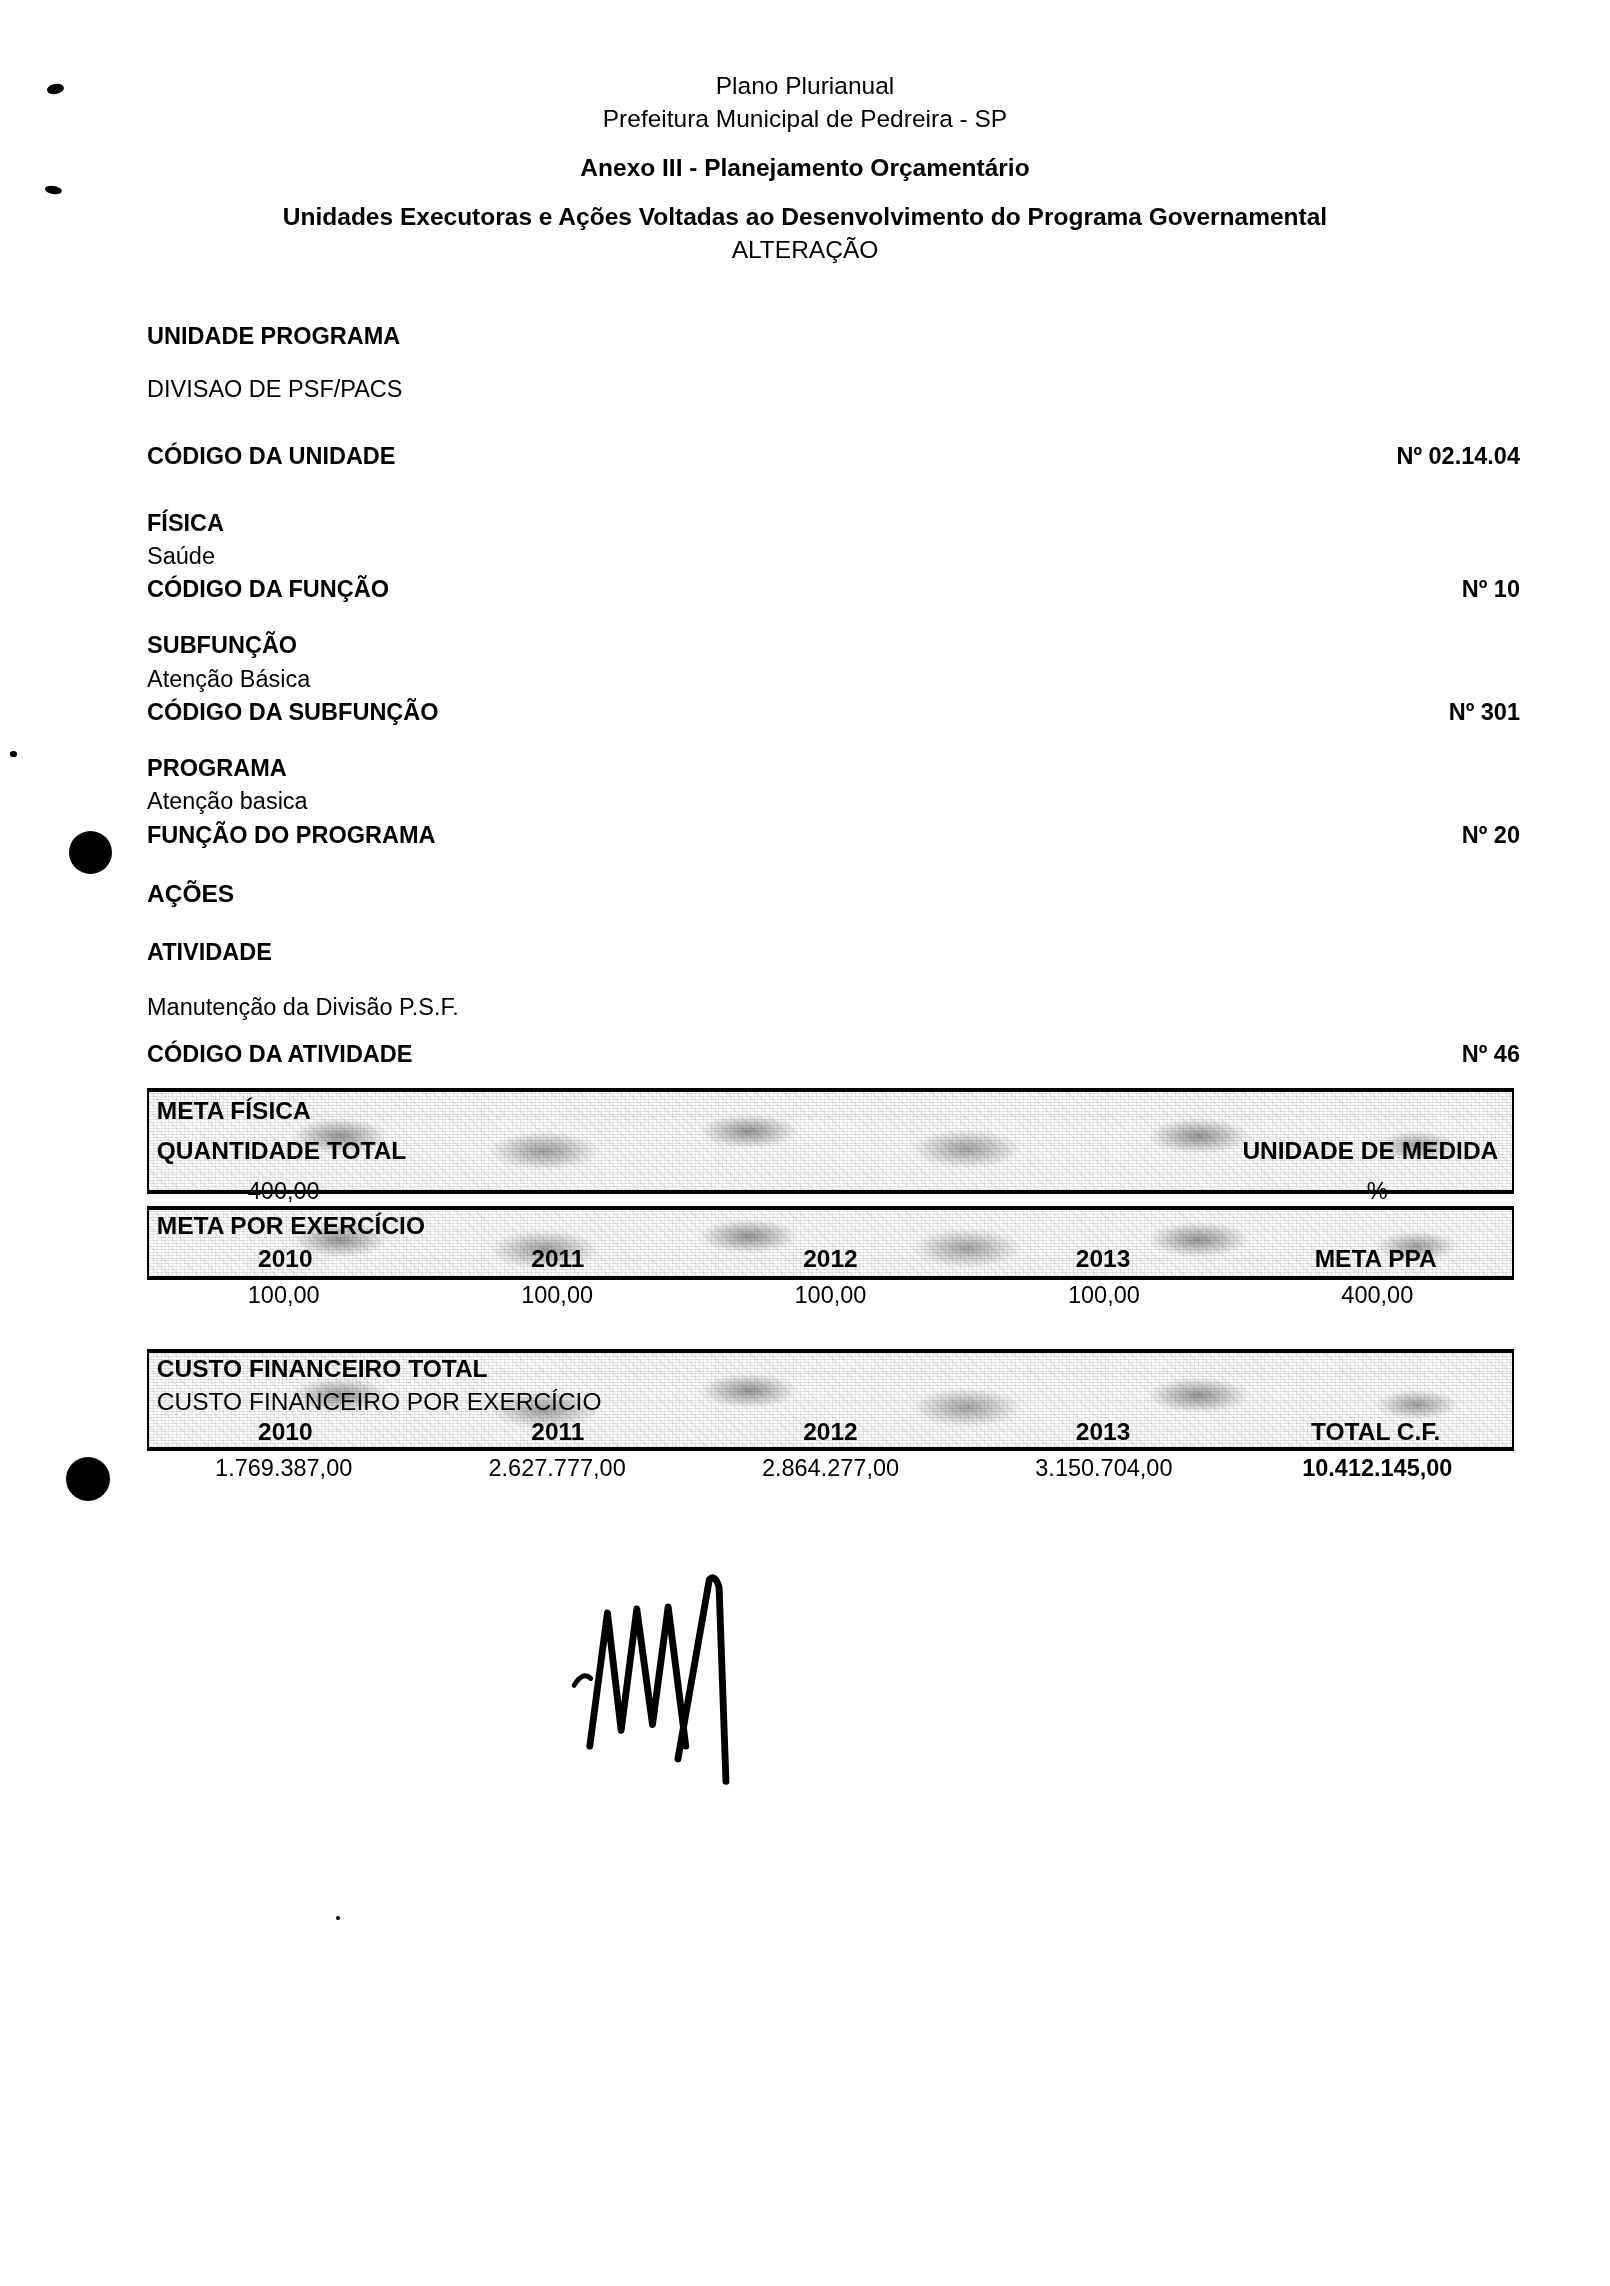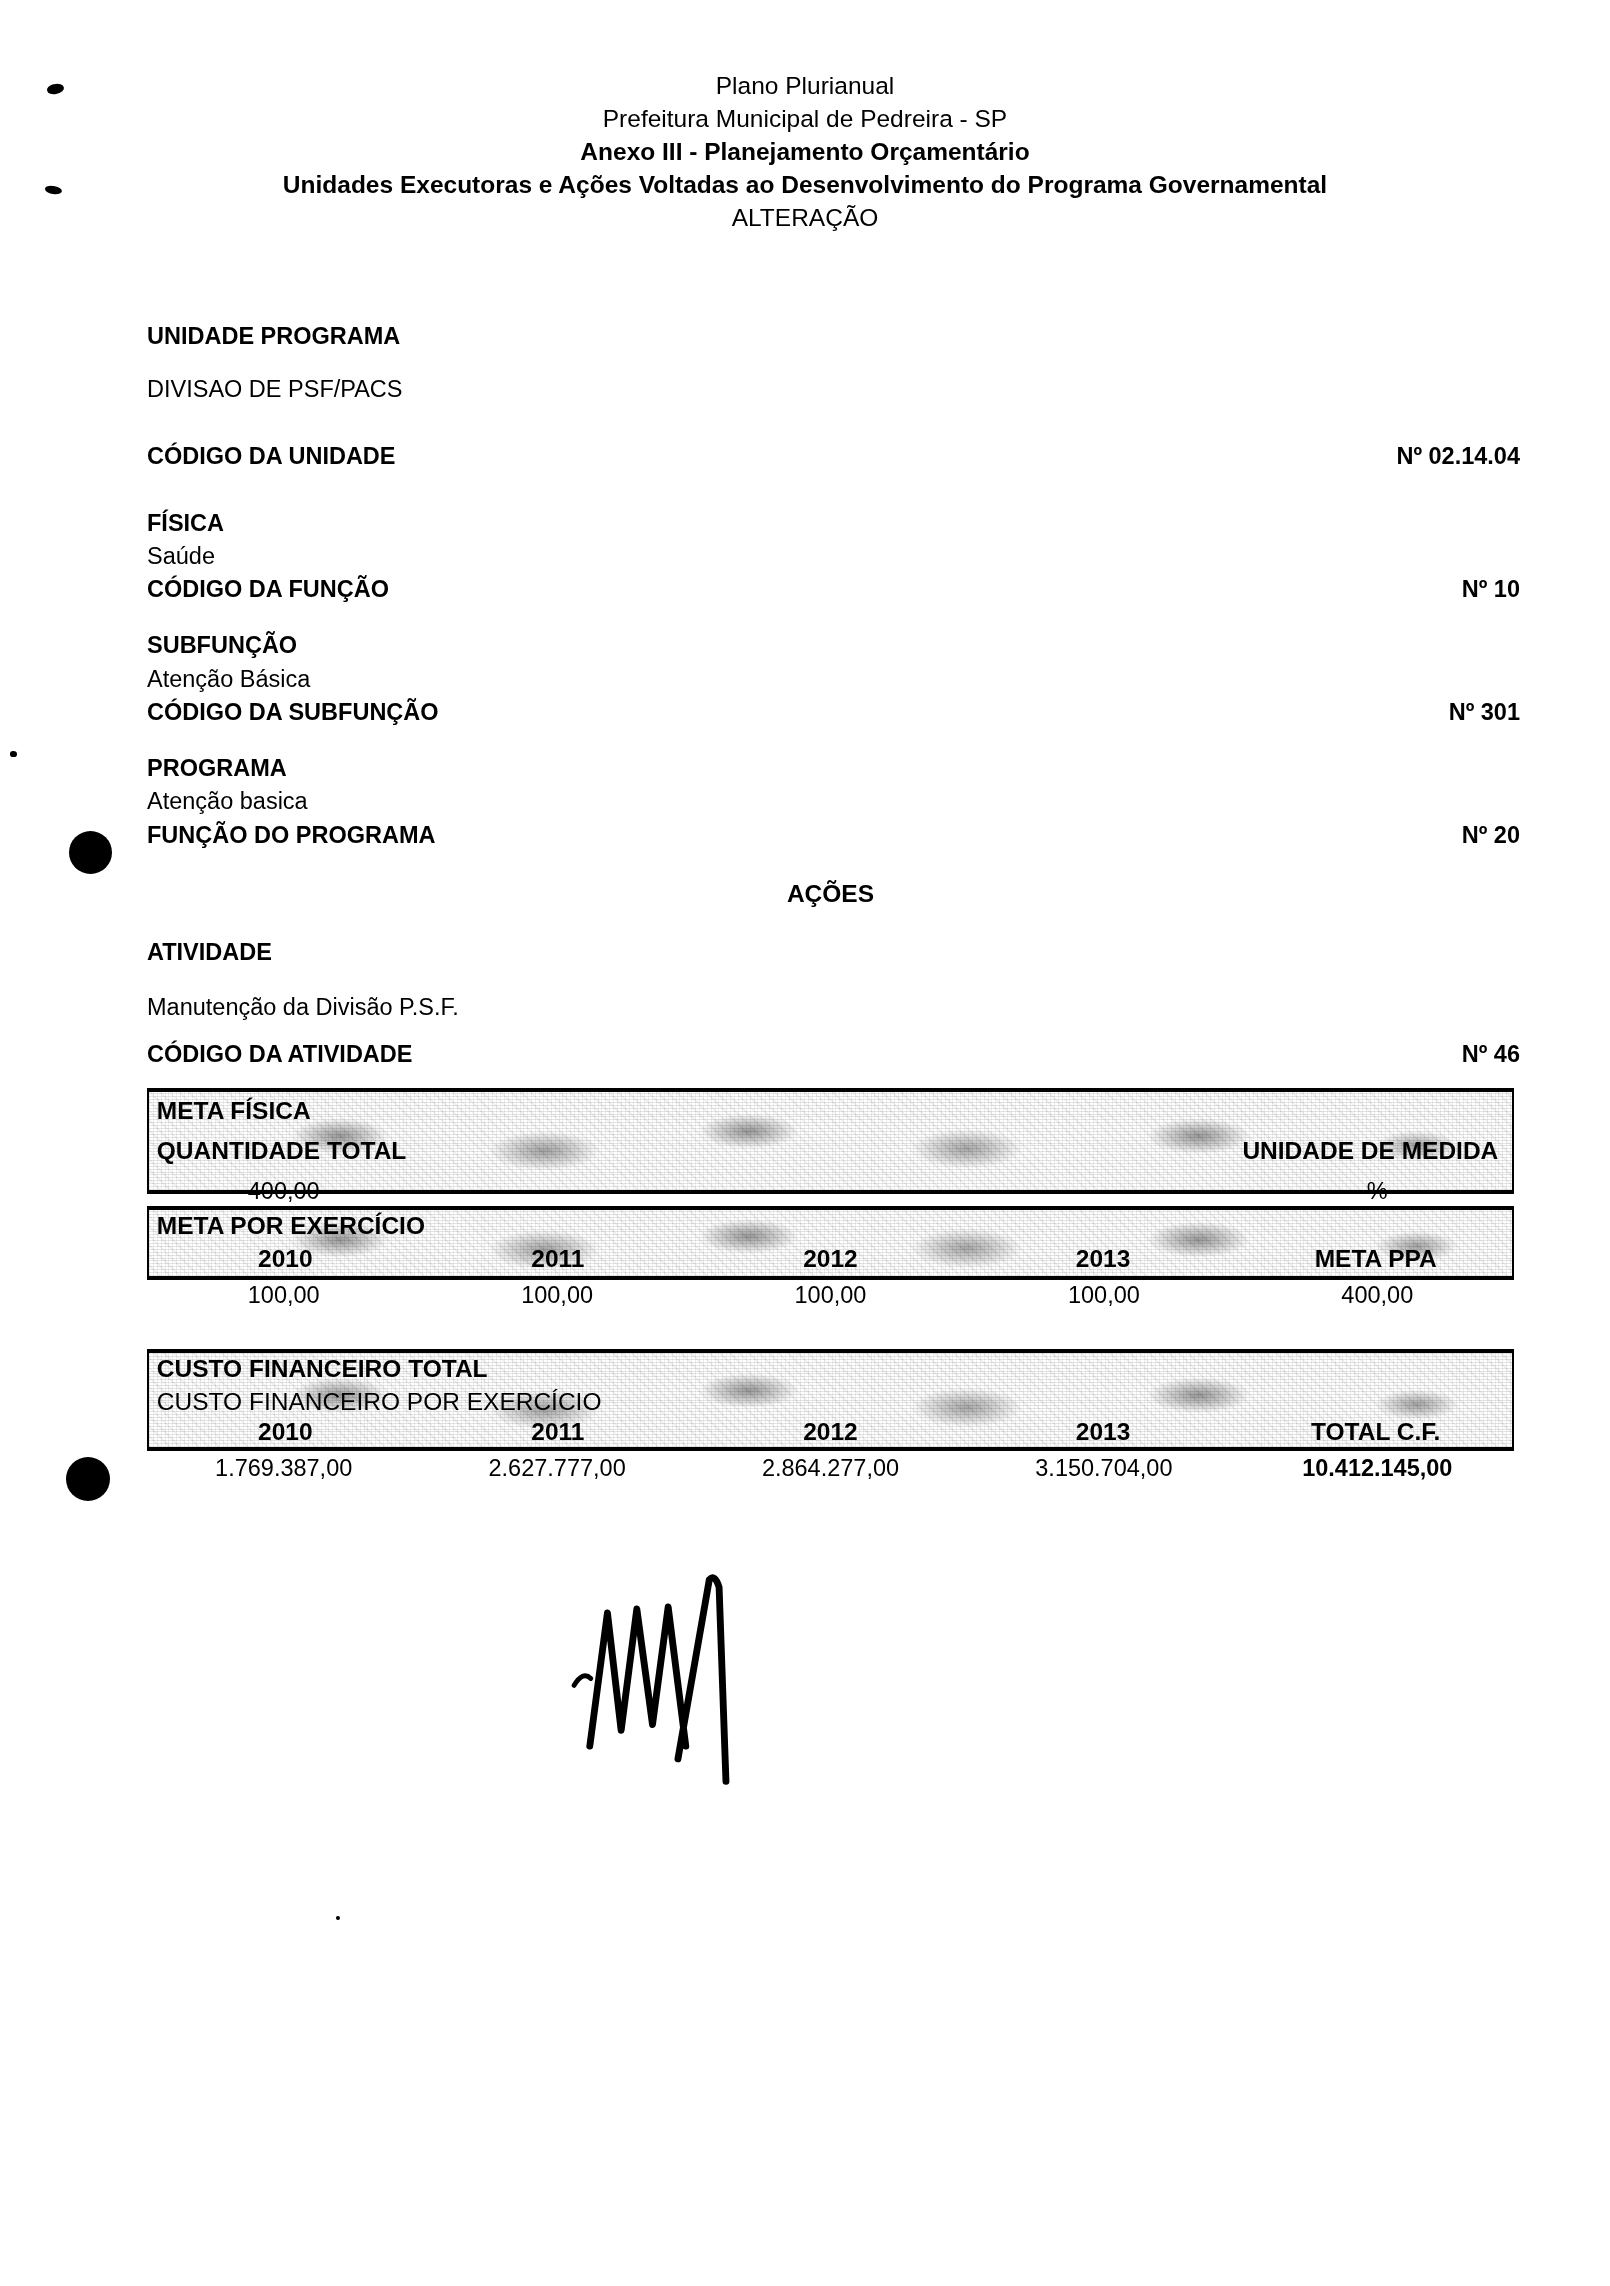--- a/index.html
+++ b/index.html
@@ -4,26 +4,26 @@
 <style>
   * { margin:0; padding:0; box-sizing:border-box; }
   html,body { background:#888; }
   .page {
     position:relative; width:1610px; height:2287px;
     background:#ffffff; overflow:hidden;
     font-family:"Liberation Sans", sans-serif;
     color:#000;
   }
   .abs { position:absolute; }
-  .bold { font-weight:700; }
+  .bold { font-weight:700;margin-top:16px; }
   .doc-header { left:0; right:0; top:69px; text-align:center; font-size:24.5px; line-height:33px; }
   .lbl  { left:147px; font-size:23.5px; font-weight:700; white-space:nowrap; }
   .val  { left:147px; font-size:23.5px; font-weight:400; white-space:nowrap; }
   .code { left:1255px; width:265px; text-align:right; font-size:23.5px; font-weight:700; white-space:nowrap; }
-  .centered-title { left:147px; width:1367px; text-align:center; font-size:24.5px; font-weight:700; }
+  .centered-title { left:147px; width:1367px; text-align:left; font-size:24.5px; font-weight:700; }
 
   .box {
     left:147px; width:1367px;
     border:2.9px solid #000; border-top-width:4.9px; border-bottom-width:4.9px;
     background:#fff; overflow:hidden;
   }
   .noiseband {
     position:absolute; inset:0; pointer-events:none;
     background-image:
       radial-gradient(ellipse 78px 29px at 14% 45%, rgba(0,0,0,.40), rgba(0,0,0,0) 62%),

